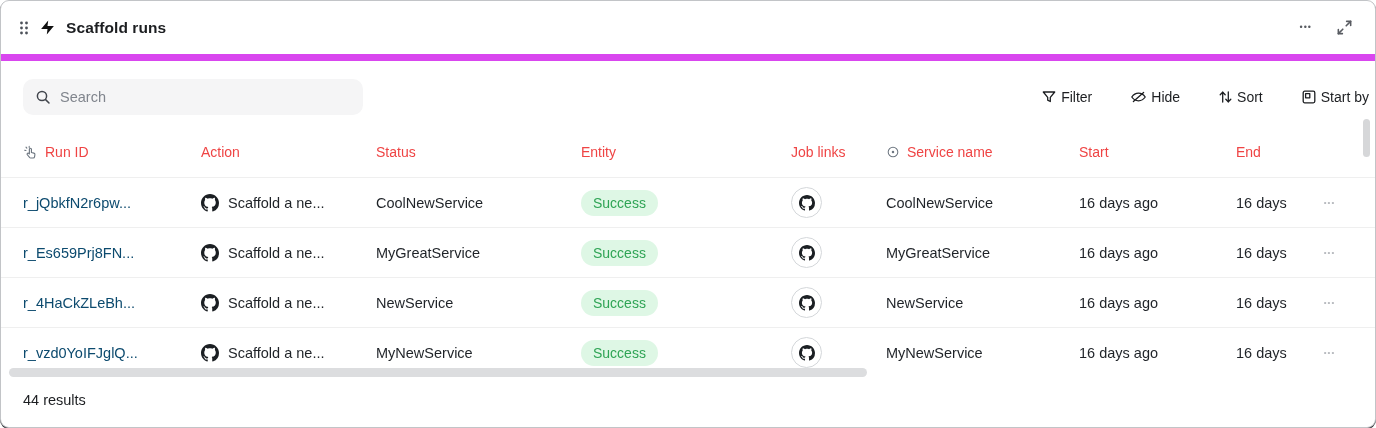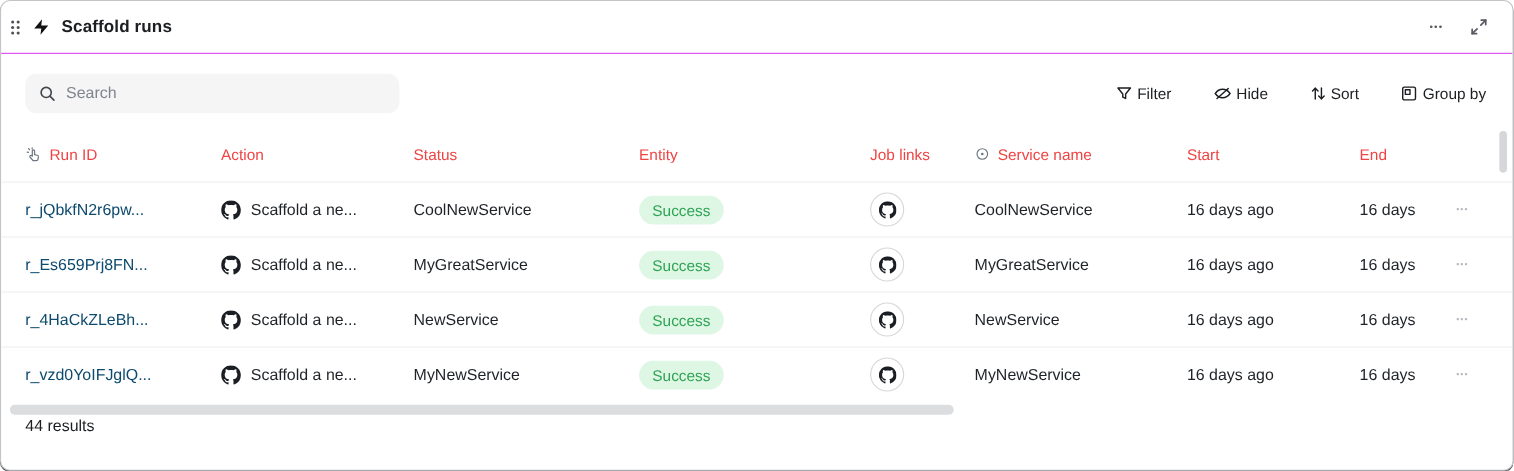--- a/index.html
+++ b/index.html
@@ -4,34 +4,34 @@
 <style>
   * { margin:0; padding:0; box-sizing:border-box; }
   html,body { background:#ffffff; font-family:"Liberation Sans","DejaVu Sans",sans-serif; }
   .card{
     position:relative; width:1376px; height:428px; background:#fff;
     border:1px solid #c2c4c7; border-radius:9px; overflow:hidden;
     box-shadow:0 1px 0 #3a3b40;
   }
   
   .w-header{
-    height:48px; display:flex; align-items:center; padding:0 20px 0 8px;
-    border-bottom:1px solid #d946ef;
+    height:60px; display:flex; align-items:center; padding:0 20px 0 18px;
+    border-bottom:7px solid #d946ef;
   }
   .drag-handle{ color:#4c5159; margin-right:10px; cursor:grab; display:flex; }
   .bolt{ display:flex; margin-right:10px; }
   .w-title{ font-size:15.5px; font-weight:700; color:#1c1e21; letter-spacing:.1px; }
   .w-spacer{ flex:1; }
   .more-btn{
     font-size:20px; color:#55585e; line-height:1; padding:2px 8px; cursor:pointer;
     letter-spacing:1px; background:none; border:none; font-family:inherit;
   }
   .expand-btn{ background:none; border:none; cursor:pointer; display:flex; margin-left:14px; padding:2px; }
   
-  .toolbar{ height:66px; display:flex; align-items:center; padding:6px 22px 0 22px; }
+  .toolbar{ height:66px; display:flex; align-items:center; padding:6px 4px 0 22px; }
   .search-box{
     width:340px; height:36px; background:#f5f5f6; border-radius:10px;
     display:flex; align-items:center; padding:0 12px; gap:9px;
   }
   .search-box input{
     border:none; background:transparent; outline:none; font-size:14.5px; width:100%;
     color:#1f2328; font-family:inherit;
   }
   .search-box input::placeholder{ color:#80858d; }
   .tb-actions{ margin-left:auto; display:flex; align-items:center; gap:34px; }
@@ -58,21 +58,21 @@
   }
   .job-circle{
     width:31px; height:31px; border:1px solid #d4d7da; border-radius:50%;
     display:flex; align-items:center; justify-content:center; cursor:pointer; background:#fff;
   }
   .row-menu{
     color:#b4b7bc; font-size:18px; letter-spacing:1px; background:none; border:none;
     cursor:pointer; justify-self:center; font-family:inherit; line-height:1;
   }
   
-  .footer{ position:absolute; left:0; bottom:16px; width:100%; height:52px;
+  .footer{ position:absolute; left:0; bottom:4px; width:100%; height:52px;
     display:flex; align-items:center; padding:6px 22px 0 22px; }
   .results{ font-size:14.5px; color:#1c1e21; }
   
   .h-scrollbar{ position:absolute; left:8px; top:367px; width:858px; height:9px;
     background:#dcdddf; border-radius:5px; cursor:pointer; }
   .v-scrollbar{ position:absolute; right:5px; top:118px; width:7px; height:38px;
     background:#d6d7d9; border-radius:4px; cursor:pointer; }
 </style>
 </head>
 <body>
@@ -148,21 +148,21 @@
         </span>
         <span>Sort</span>
       </button>
       <button class="tb-btn">
         <span style="display:flex;">
           <svg width="16" height="16" viewBox="0 0 16 16" fill="none" stroke="#1c1e21" stroke-width="1.3" stroke-linejoin="round">
             <rect x="2.2" y="2.2" width="11.6" height="11.6" rx="1.5"></rect>
             <rect x="4.6" y="4.6" width="4.2" height="4.2"></rect>
           </svg>
         </span>
-        <span>Group by</span>
+        <span>Start by</span>
       </button>
     </div>
   </div>
 
   <div class="grid-row t-head">
     <div class="hcell">
       <span style="display:flex;">
         <svg width="15" height="15" viewBox="0 0 16 16" fill="none" stroke="#6e7781" stroke-width="1.2" stroke-linecap="round" stroke-linejoin="round">
           <path d="M6.8 9V4.6a1.1 1.1 0 0 1 2.2 0V8l2.6.7c.7.2 1.2.9 1.1 1.6l-.4 2.4c-.1.7-.7 1.2-1.4 1.2H8.2c-.5 0-.9-.2-1.2-.6L4.6 10.4c-.4-.5-.2-1.2.3-1.5.4-.2.9-.2 1.2.1l.7.6z"></path>
           <path d="M3.2 2.2l.9 1.1"></path>

